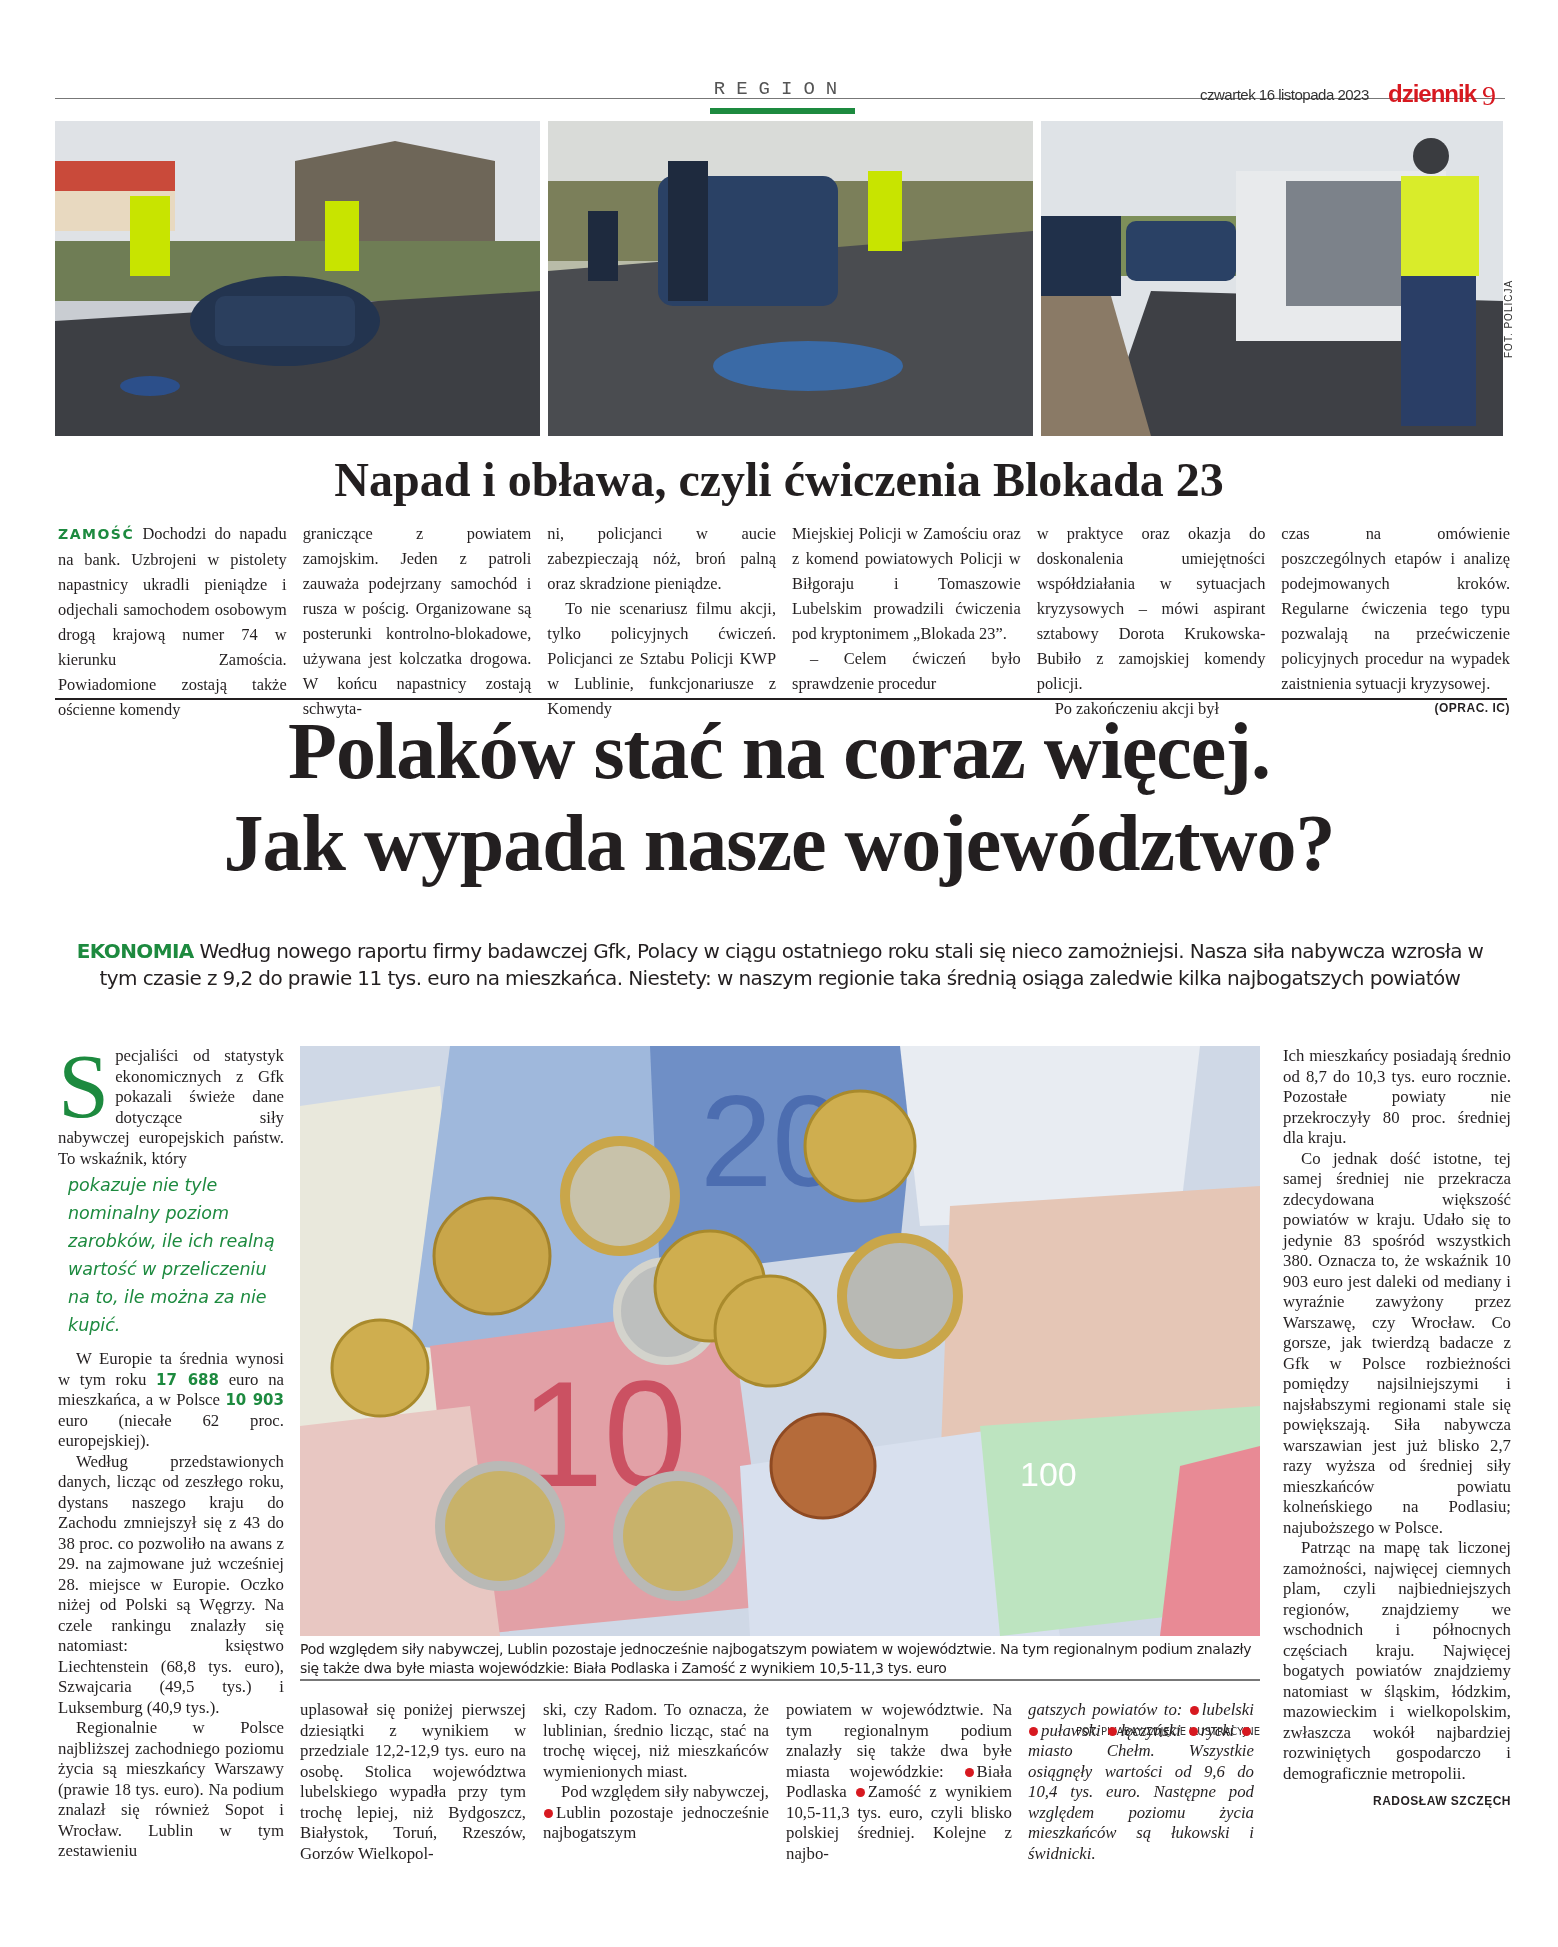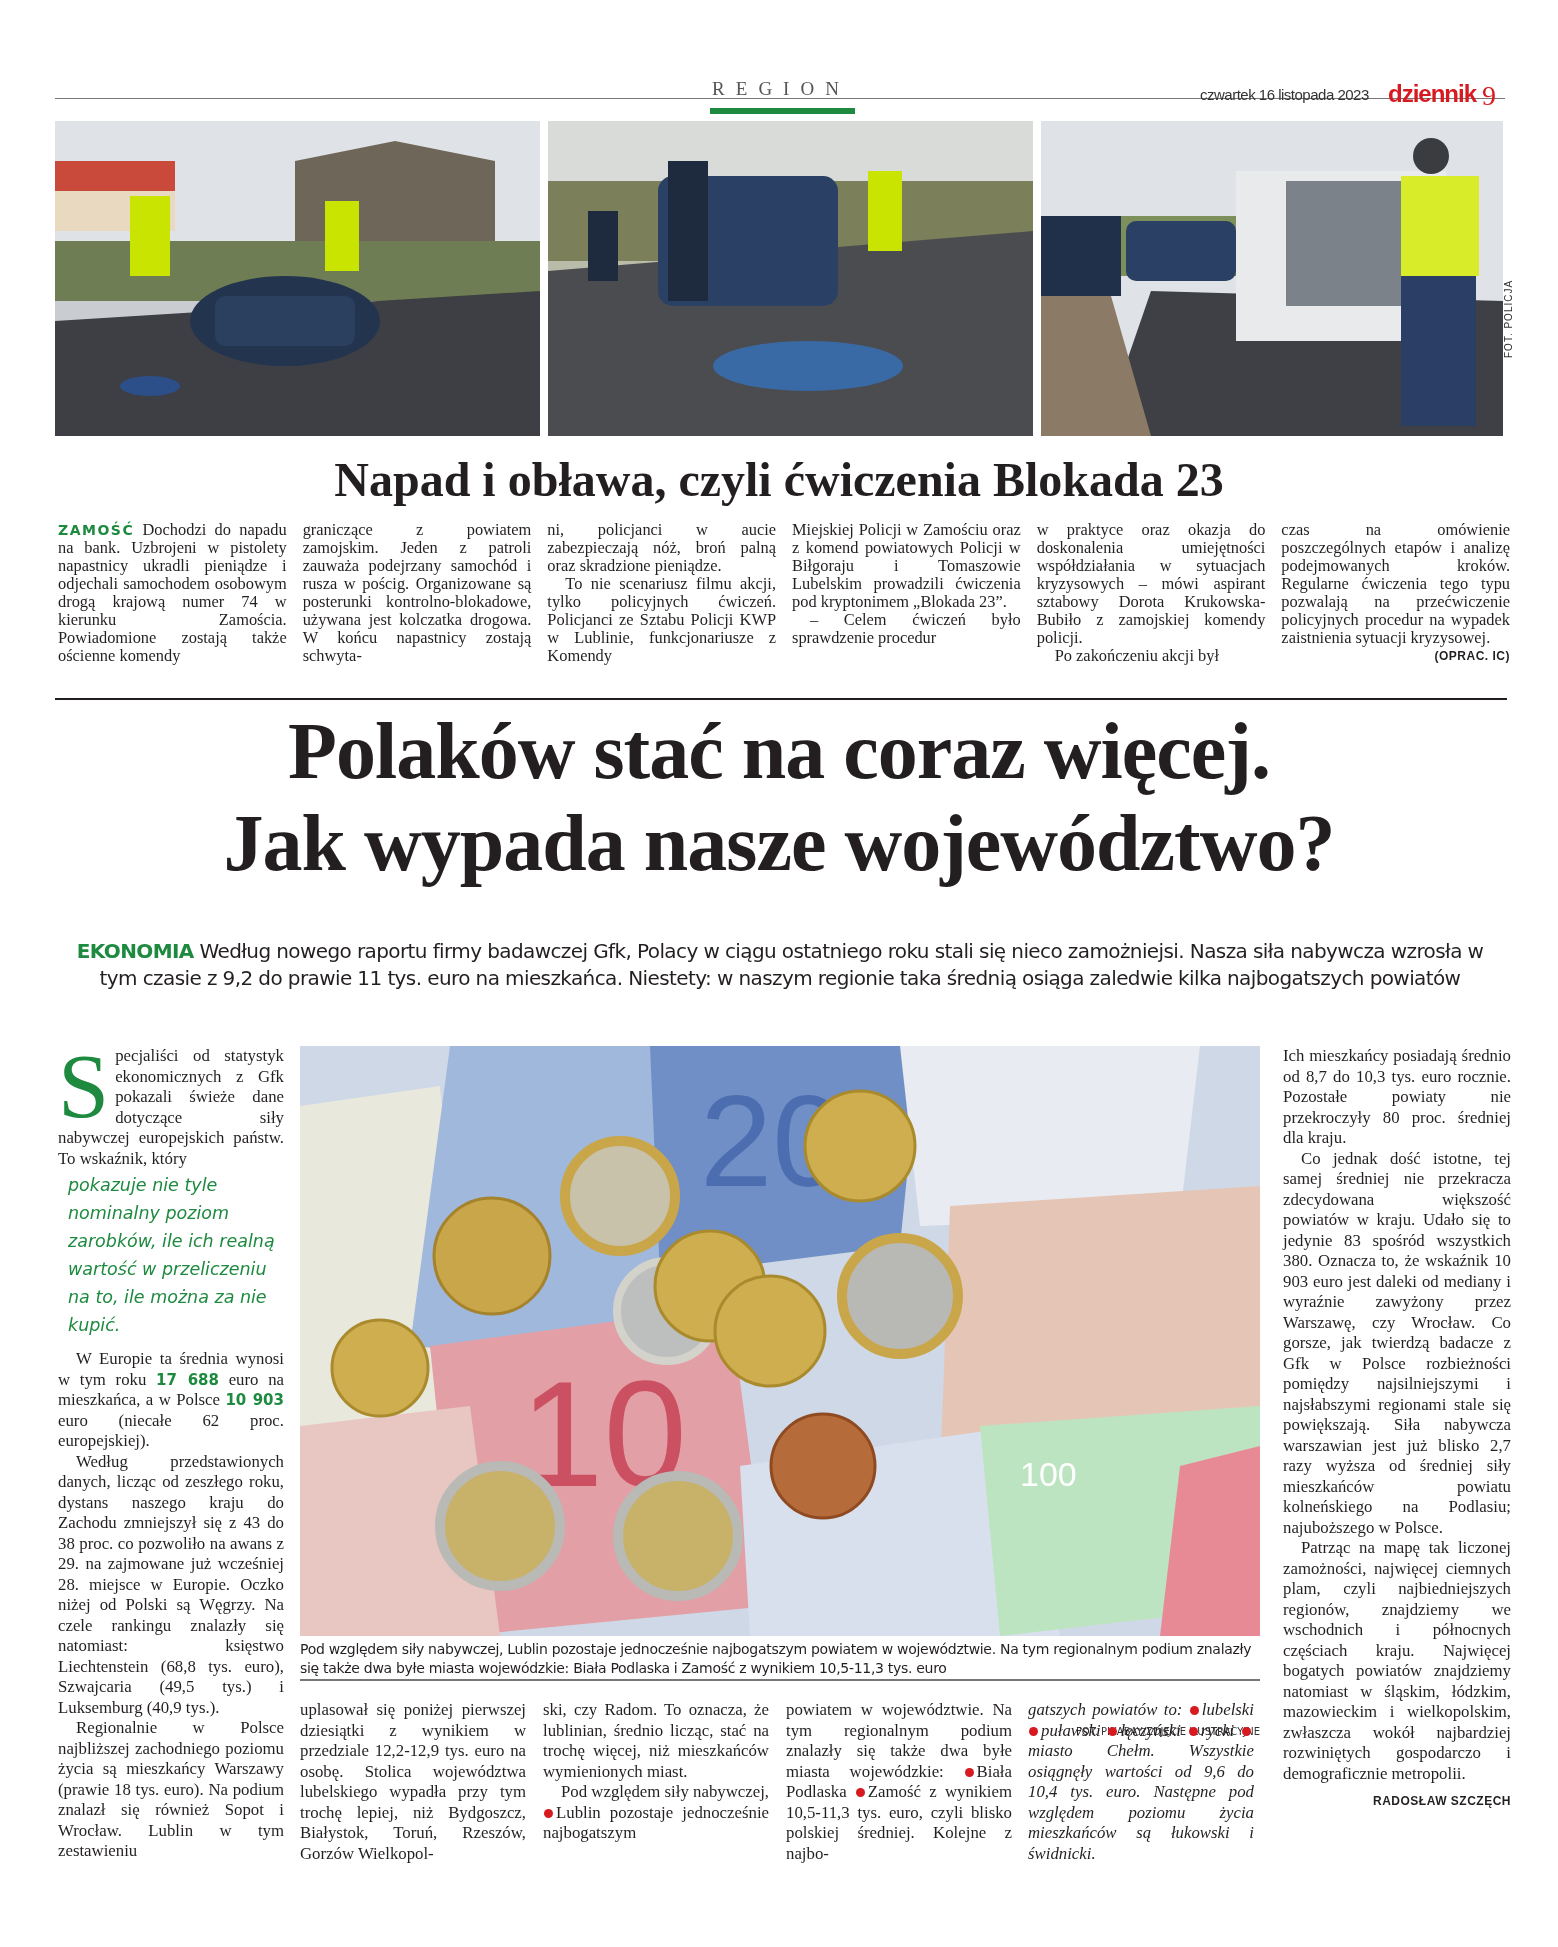--- a/index.html
+++ b/index.html
@@ -1,35 +1,35 @@
 <!DOCTYPE html>
 <html><head>
 <meta charset="utf-8">
 <style>
   *{box-sizing:border-box;margin:0;padding:0;}
   html,body{width:1558px;height:1947px;background:#fff;overflow:hidden;}
   body{position:relative;font-family:"DejaVu Serif",serif;color:#231f20;}
 
   
   .hdr-line{position:absolute;left:55px;top:98px;width:1450px;height:1px;background:#777;}
-  .section-label{position:absolute;left:706px;top:78px;width:150px;text-align:center;font-family:Liberation Serif, serif;font-size:19px;letter-spacing:11px;color:#555;font-weight:300;}
+  .section-label{position:absolute;left:706px;top:78px;width:150px;text-align:center;font-family:Liberation Mono, monospace;font-size:19px;letter-spacing:11px;color:#555;font-weight:300;}
   .section-bar{position:absolute;left:710px;top:108px;width:145px;height:6px;background:#1d8a3f;}
   .hdr-date{position:absolute;left:1200px;top:86px;font-family:"Liberation Sans",sans-serif;font-size:15px;color:#333;letter-spacing:-0.5px;}
   .hdr-logo{position:absolute;left:1388px;top:80px;font-family:"Liberation Sans",sans-serif;font-weight:bold;font-size:24px;color:#d71920;letter-spacing:-1px;}
   .hdr-page{position:absolute;left:1482px;top:80px;font-family:"Liberation Serif",serif;font-size:28px;color:#d71920;}
 
   
   .photo{position:absolute;overflow:hidden;}
   .photo svg{display:block;width:100%;height:100%;}
   .credit-vert{position:absolute;left:1503px;top:358px;font-family:"Liberation Sans",sans-serif;font-size:10px;color:#333;transform:rotate(-90deg);transform-origin:left top;white-space:nowrap;letter-spacing:1px;}
 
   .h1{position:absolute;left:0;width:1558px;top:452px;text-align:center;font-family:"Liberation Serif",serif;font-weight:bold;font-size:48px;letter-spacing:0px;color:#231f20;}
 
   .cols{position:absolute;top:521px;left:58px;width:1452px;display:flex;gap:16px;}
-  .col{flex:1;font-family:"Liberation Serif",serif;font-size:16.4px;line-height:18px;text-align:justify;hyphens:manual;}
+  .col{flex:1;font-family:"Liberation Serif",serif;font-size:16.4px;line-height:25px;text-align:justify;hyphens:manual;}
   .col p{text-indent:0;}
   .col p.ind{text-indent:18px;}
   .kicker{font-family:"DejaVu Sans",sans-serif;font-weight:bold;color:#1d8a3f;font-size:14px;letter-spacing:1.5px;}
   .sig{font-family:"Liberation Sans",sans-serif;font-weight:bold;font-size:12px;letter-spacing:0.5px;float:right;}
 
   .rule{position:absolute;left:55px;top:698px;width:1452px;height:2px;background:#231f20;}
 
   .h2{position:absolute;left:0;width:1558px;text-align:center;font-family:"Liberation Serif",serif;font-weight:bold;font-size:80px;line-height:86px;color:#231f20;letter-spacing:-1px;}
 
   .lead{position:absolute;left:70px;top:938px;width:1420px;text-align:center;font-family:"DejaVu Sans",sans-serif;font-size:20px;line-height:27px;color:#231f20;letter-spacing:-0.6px;}

